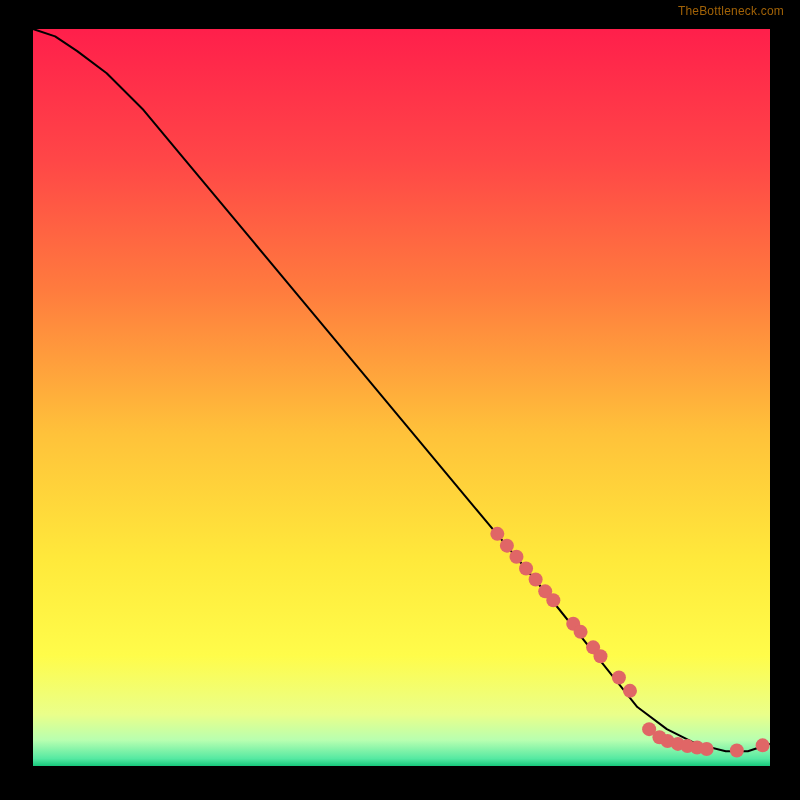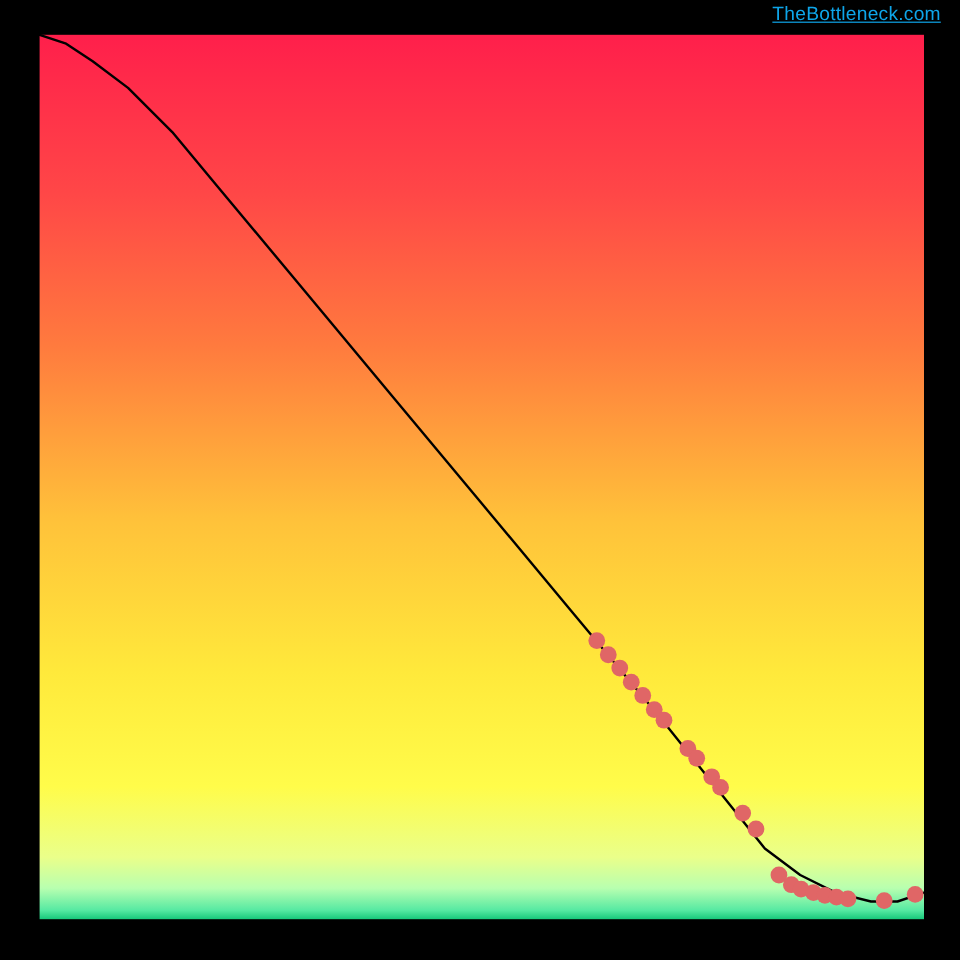--- a/index.html
+++ b/index.html
@@ -13,26 +13,25 @@
   .wrap {
     position: relative;
     width: 800px;
     height: 800px;
   }
   .watermark {
     position: absolute;
     top: 4px;
     right: 16px;
     font-family: Arial, Helvetica, sans-serif;
-    font-size: 16px;
+    font-size: 12px;
     font-weight: 500;
-    color: #0ea5e9;
+    color: #a16207;
     letter-spacing: 0.2px;
     z-index: 5;
-    text-decoration: underline;
   }
   svg.plot {
     position: absolute;
     left: 0;
     top: 0;
   }
 </style>
 </head>
 <body>
 

